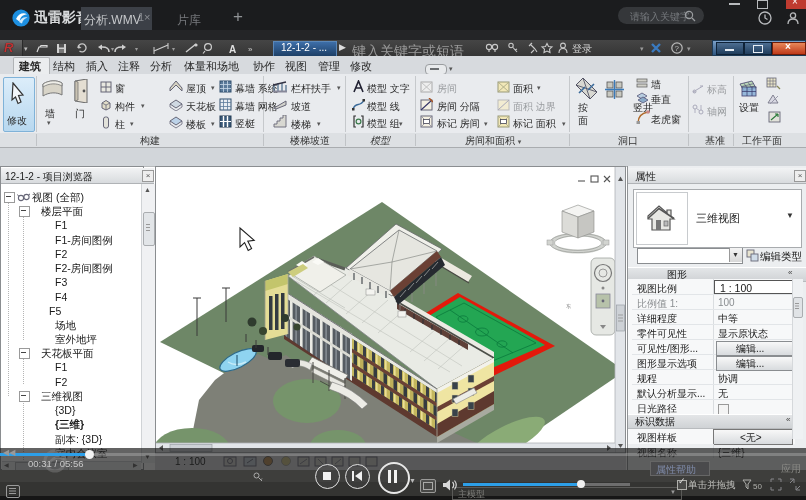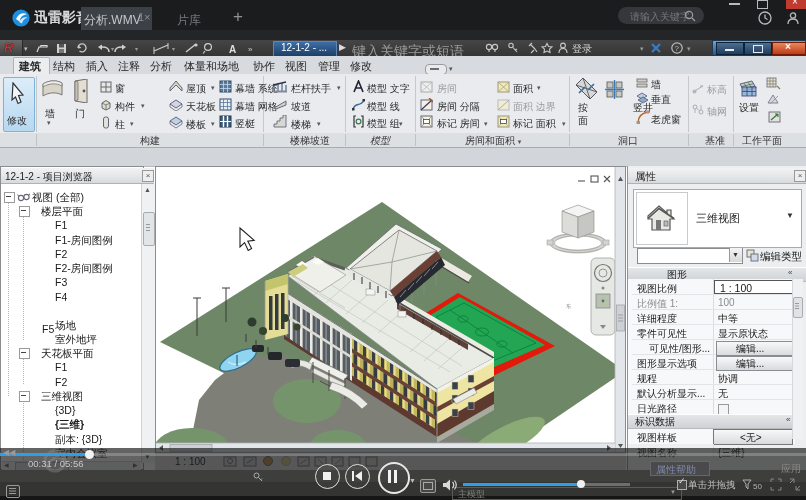--- a/index.html
+++ b/index.html
@@ -399,21 +399,21 @@
     <div class="txt" style="left:31px;top:5px;">视图 (全部)</div>
     <div class="abs" style="left:18px;top:20px;width:9px;height:9px;border:1px solid #9a9a9a;background:#fff;"></div>
     <div class="abs" style="left:20px;top:24px;width:5px;height:1px;background:#444;"></div>
     <div class="txt" style="left:40px;top:19px;">楼层平面</div>
     <div class="txt" style="left:54px;top:33px;">F1</div>
     <div class="txt" style="left:54px;top:48px;">F1-房间图例</div>
     <div class="txt" style="left:54px;top:62px;">F2</div>
     <div class="txt" style="left:54px;top:76px;">F2-房间图例</div>
     <div class="txt" style="left:54px;top:90px;">F3</div>
     <div class="txt" style="left:54px;top:105px;">F4</div>
-    <div class="txt" style="left:41px;top:119px;margin-top:18px;">F5</div>
+    <div class="txt" style="left:48px;top:119px;">F5</div>
     <div class="txt" style="left:54px;top:133px;">场地</div>
     <div class="txt" style="left:54px;top:147px;">室外地坪</div>
     <div class="abs" style="left:18px;top:162px;width:9px;height:9px;border:1px solid #9a9a9a;background:#fff;"></div>
     <div class="abs" style="left:20px;top:166px;width:5px;height:1px;background:#444;"></div>
     <div class="txt" style="left:40px;top:161px;">天花板平面</div>
     <div class="txt" style="left:54px;top:175px;">F1</div>
     <div class="txt" style="left:54px;top:190px;">F2</div>
     <div class="abs" style="left:18px;top:205px;width:9px;height:9px;border:1px solid #9a9a9a;background:#fff;"></div>
     <div class="abs" style="left:20px;top:209px;width:5px;height:1px;background:#444;"></div>
     <div class="txt" style="left:40px;top:204px;">三维视图</div>
@@ -737,21 +737,21 @@
     <div class="abs" style="left:4px;top:120px;width:163px;height:1px;background:#e2e5e8;"></div>
     <div class="txt" style="left:9px;top:3px;">视图比例</div>
     <div class="abs" style="left:86px;top:1px;width:79px;height:14px;background:#fff;border:1px solid #555;box-sizing:border-box;"></div>
     <div class="txt" style="left:92px;top:3px;font-size:10.5px;">1 : 100</div>
     <div class="txt" style="left:9px;top:18px;color:#8a8d90;">比例值 1:</div>
     <div class="txt" style="left:90px;top:18px;color:#8a8d90;">100</div>
     <div class="txt" style="left:9px;top:33px;">详细程度</div>
     <div class="txt" style="left:90px;top:33px;">中等</div>
     <div class="txt" style="left:9px;top:48px;">零件可见性</div>
     <div class="txt" style="left:90px;top:48px;">显示原状态</div>
-    <div class="txt" style="left:21px;top:63px;">可见性/图形...</div>
+    <div class="txt" style="left:9px;top:63px;">可见性/图形...</div>
     <div class="abs" style="left:88px;top:62px;width:75px;height:12.5px;background:linear-gradient(#f8f8f8,#d8dbde);border:1px solid #8a8d90;"></div>
     <div class="txt" style="left:108px;top:63px;">编辑...</div>
     <div class="txt" style="left:9px;top:78px;">图形显示选项</div>
     <div class="abs" style="left:88px;top:77px;width:75px;height:12.5px;background:linear-gradient(#f8f8f8,#d8dbde);border:1px solid #8a8d90;"></div>
     <div class="txt" style="left:108px;top:78px;">编辑...</div>
     <div class="txt" style="left:9px;top:93px;">规程</div>
     <div class="txt" style="left:90px;top:93px;">协调</div>
     <div class="txt" style="left:9px;top:108px;">默认分析显示...</div>
     <div class="txt" style="left:90px;top:108px;">无</div>
     <div class="txt" style="left:9px;top:123px;">日光路径</div>

